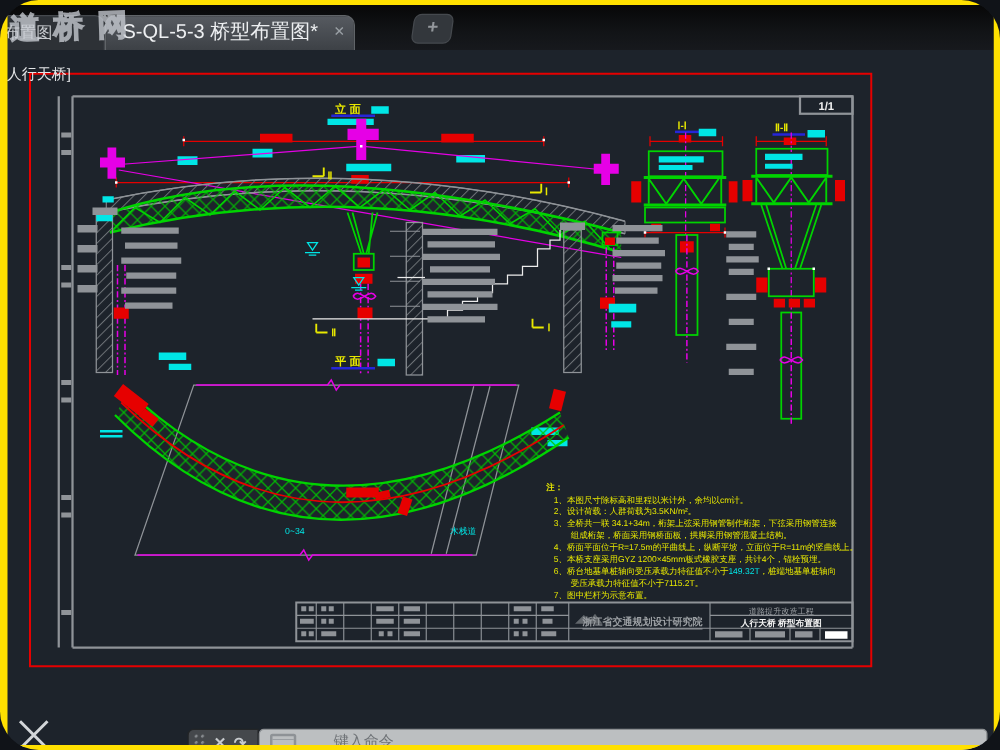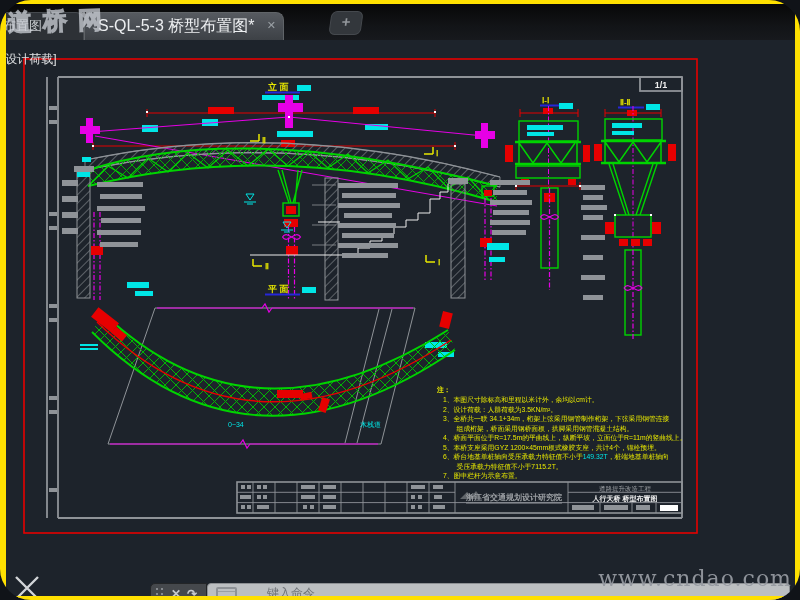--- a/index.html
+++ b/index.html
@@ -72,21 +72,21 @@
       <span class="tlabel">布置图</span>
     </div>
     <div class="tab tab-active">
       <span class="tlabel">S-QL-5-3 桥型布置图*</span>
       <span class="tab-close">✕</span>
     </div>
     <div class="tab-new">+</div>
   </div>
   <div id="wm-top">道桥网</div>
 
-  <div id="mode">[设计荷载]</div>
+  <div id="mode">[人行天桥]</div>
 
   <svg id="cad" width="800" height="556" viewBox="0 40 800 556">
     <defs>
       <pattern id="hat" width="6" height="6" patternUnits="userSpaceOnUse" patternTransform="rotate(45)">
         <line x1="0" y1="0" x2="0" y2="6" stroke="#6d7277" stroke-width="1.6"></line>
       </pattern>
       <pattern id="lat" width="11" height="11" patternUnits="userSpaceOnUse">
         <path d="M0,11 L11,0 M0,0 L11,11" stroke="#00c400" stroke-width="1"></path>
       </pattern>
       <g id="pbk">
@@ -409,16 +409,15 @@
       <div class="grip"></div>
       <span class="cmdico">✕</span>
       <span class="cmdico">↷</span>
     </div>
     <div id="cmd-input">
       <div id="kbico"></div>
       <span id="cmdtext">键入命令</span>
     </div>
   </div>
 
-  <div id="wm-bot">www.cndao.com</div>
 
   <div id="yframe"></div>
 </div>
 
 </body></html>

